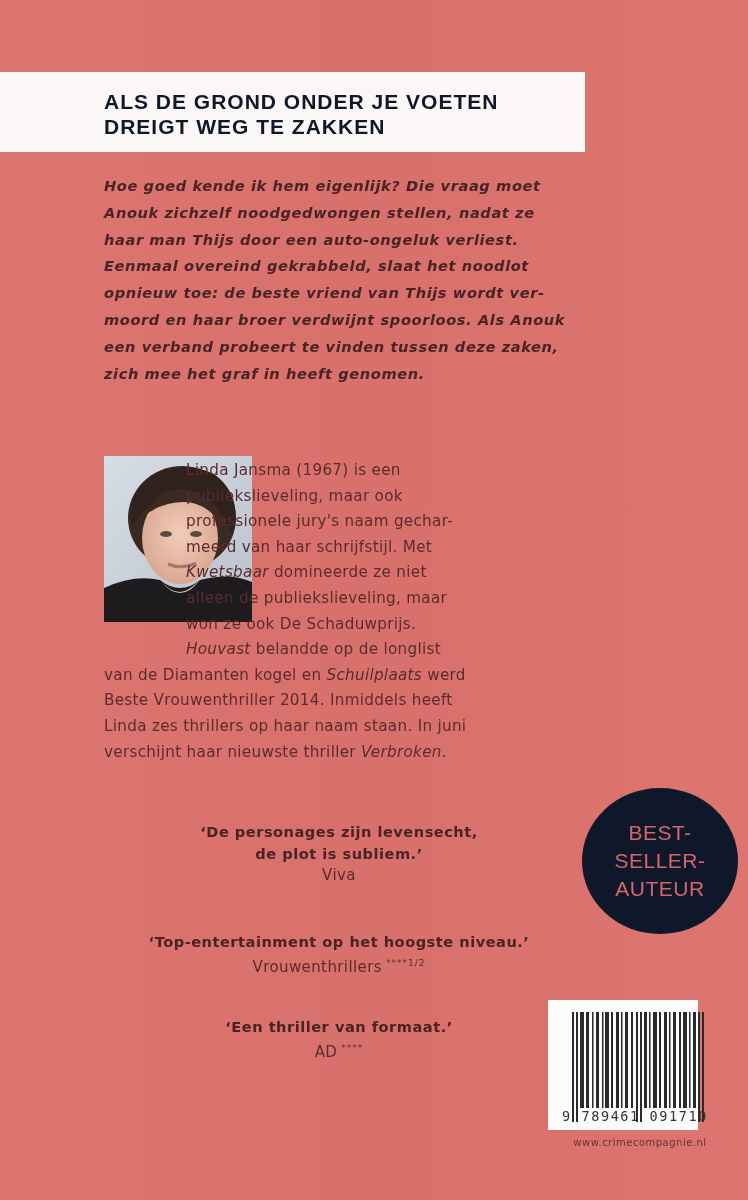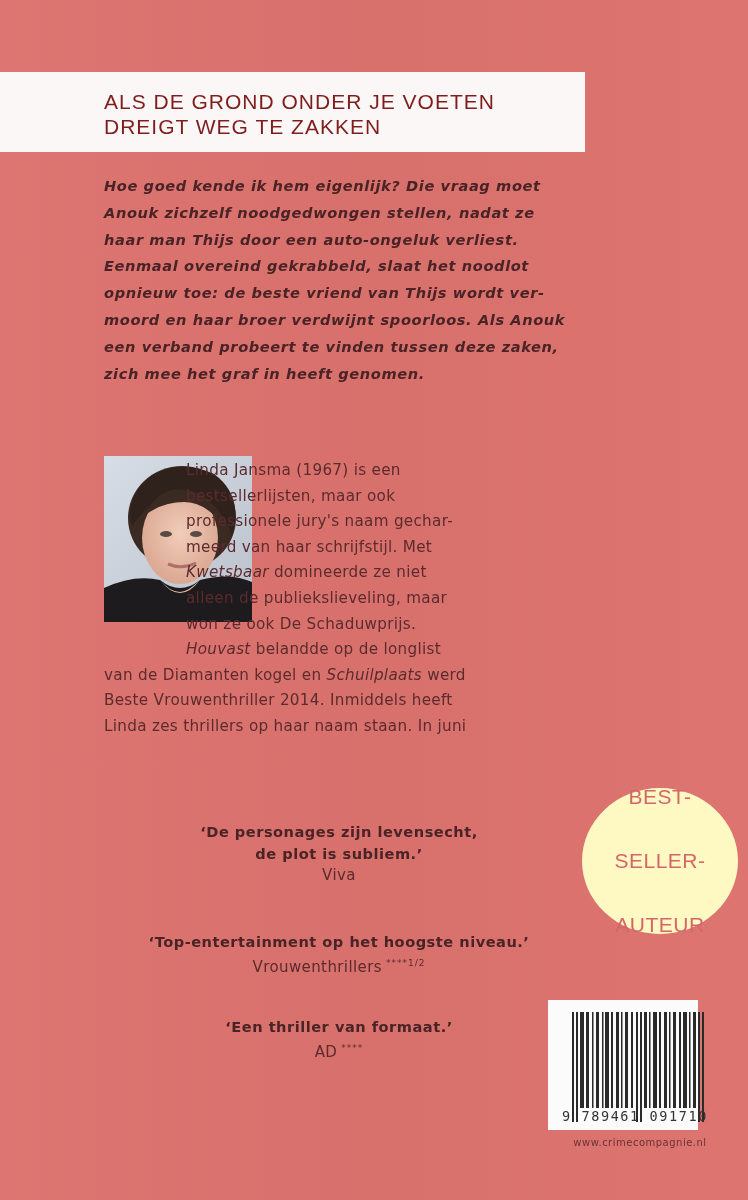--- a/index.html
+++ b/index.html
@@ -11,21 +11,21 @@
       color: #4a2427;
     }
     .banner {
       position: absolute; left: 0; top: 72px; width: 585px; height: 80px;
       background: #fbf7f6;
     }
     .banner-text {
       position: absolute; left: 104px; top: 17px;
       font-family: "Liberation Sans", sans-serif;
       font-size: 21px; line-height: 25px; letter-spacing: 1px;
-      color: #7f1d1d; font-weight: normal;
+      color: #0f172a; font-weight: bold;
       white-space: pre-line;
     }
     .synopsis {
       position: absolute; left: 104px; top: 173px; width: 560px;
       font-family: "DejaVu Sans", sans-serif; font-weight: bold;
       font-size: 14.6px; line-height: 26.8px; letter-spacing: 0.6px;
       color: #4a2326;
     }
     .synopsis .line { display: block; white-space: nowrap; font-style: italic; }
     .photo {
@@ -52,22 +52,22 @@
     .quote-source {
       font-family: "DejaVu Sans", sans-serif; font-weight: normal;
       font-size: 15px; line-height: 20px; letter-spacing: 0.4px;
       color: #5b2b2e;
     }
     .quote-source sup, .quote-source .rating {
       font-size: 9px; vertical-align: 6px; letter-spacing: 1px; margin-left: 4px;
     }
     .badge {
       position: absolute; left: 582px; top: 788px; width: 156px; height: 146px;
-      border-radius: 50%; background: #fef9c3;
-      display: flex; flex-direction: column; align-items: center; justify-content: center; gap: 36px;
+      border-radius: 50%; background: #0f172a;
+      display: flex; flex-direction: column; align-items: center; justify-content: center;
     }
     .badge span {
       display: block; font-family: "Liberation Sans", sans-serif;
       font-size: 21px; line-height: 28px; color: #d4666b; letter-spacing: 0.5px;
     }
     .barcode {
       position: absolute; left: 548px; top: 1000px; width: 150px; height: 130px;
       background: #fbfbfb;
     }
     .barcode svg { position: absolute; left: 0; top: 0; }
@@ -122,30 +122,31 @@
     <ellipse cx="62" cy="78" rx="6" ry="3" fill="#5a4a44"></ellipse>
     <ellipse cx="92" cy="78" rx="6" ry="3" fill="#5a4a44"></ellipse>
     <path d="M64 108 Q78 114 92 107" stroke="#b0706a" stroke-width="3" fill="none"></path>
     <path d="M0 166 L0 132 Q30 118 56 124 Q76 140 96 124 Q126 116 148 126 L148 166Z" fill="#1d1b1e"></path>
     <path d="M56 124 Q76 150 96 124 Q84 136 76 136 Q66 136 56 124Z" fill="#e6bda9"></path>
   </svg>
 </div>
 
 <div class="bio">
   <span class="line indent">Linda Jansma (1967) is een</span>
-  <span class="line indent">bestsellerlijsten, maar ook</span>
+  <span class="line indent">publiekslieveling, maar ook</span>
   <span class="line indent">professionele jury's naam gechar-</span>
   <span class="line indent">meerd van haar schrijfstijl. Met</span>
   <span class="line indent"><em>Kwetsbaar</em><span> domineerde ze niet</span></span>
   <span class="line indent">alleen de publiekslieveling, maar</span>
   <span class="line indent">won ze ook De Schaduwprijs.</span>
   <span class="line indent"><em>Houvast</em><span> belandde op de longlist</span></span>
   <span class="line"><span>van de Diamanten kogel en </span><em>Schuilplaats</em><span> werd</span></span>
   <span class="line">Beste Vrouwenthriller 2014. Inmiddels heeft</span>
   <span class="line">Linda zes thrillers op haar naam staan. In juni</span>
+  <span class="line"><span>verschijnt haar nieuwste thriller </span><em>Verbroken</em><span>.</span></span>
 </div>
 
 <div class="quote" style="top: 821px;">
   <div class="quote-text">‘De personages zijn levensecht,
 de plot is subliem.’</div>
   <div class="quote-source"><span>Viva</span></div>
 </div>
 
 <div class="quote" style="top: 931px;">
   <div class="quote-text">‘Top-entertainment op het hoogste niveau.’</div>

